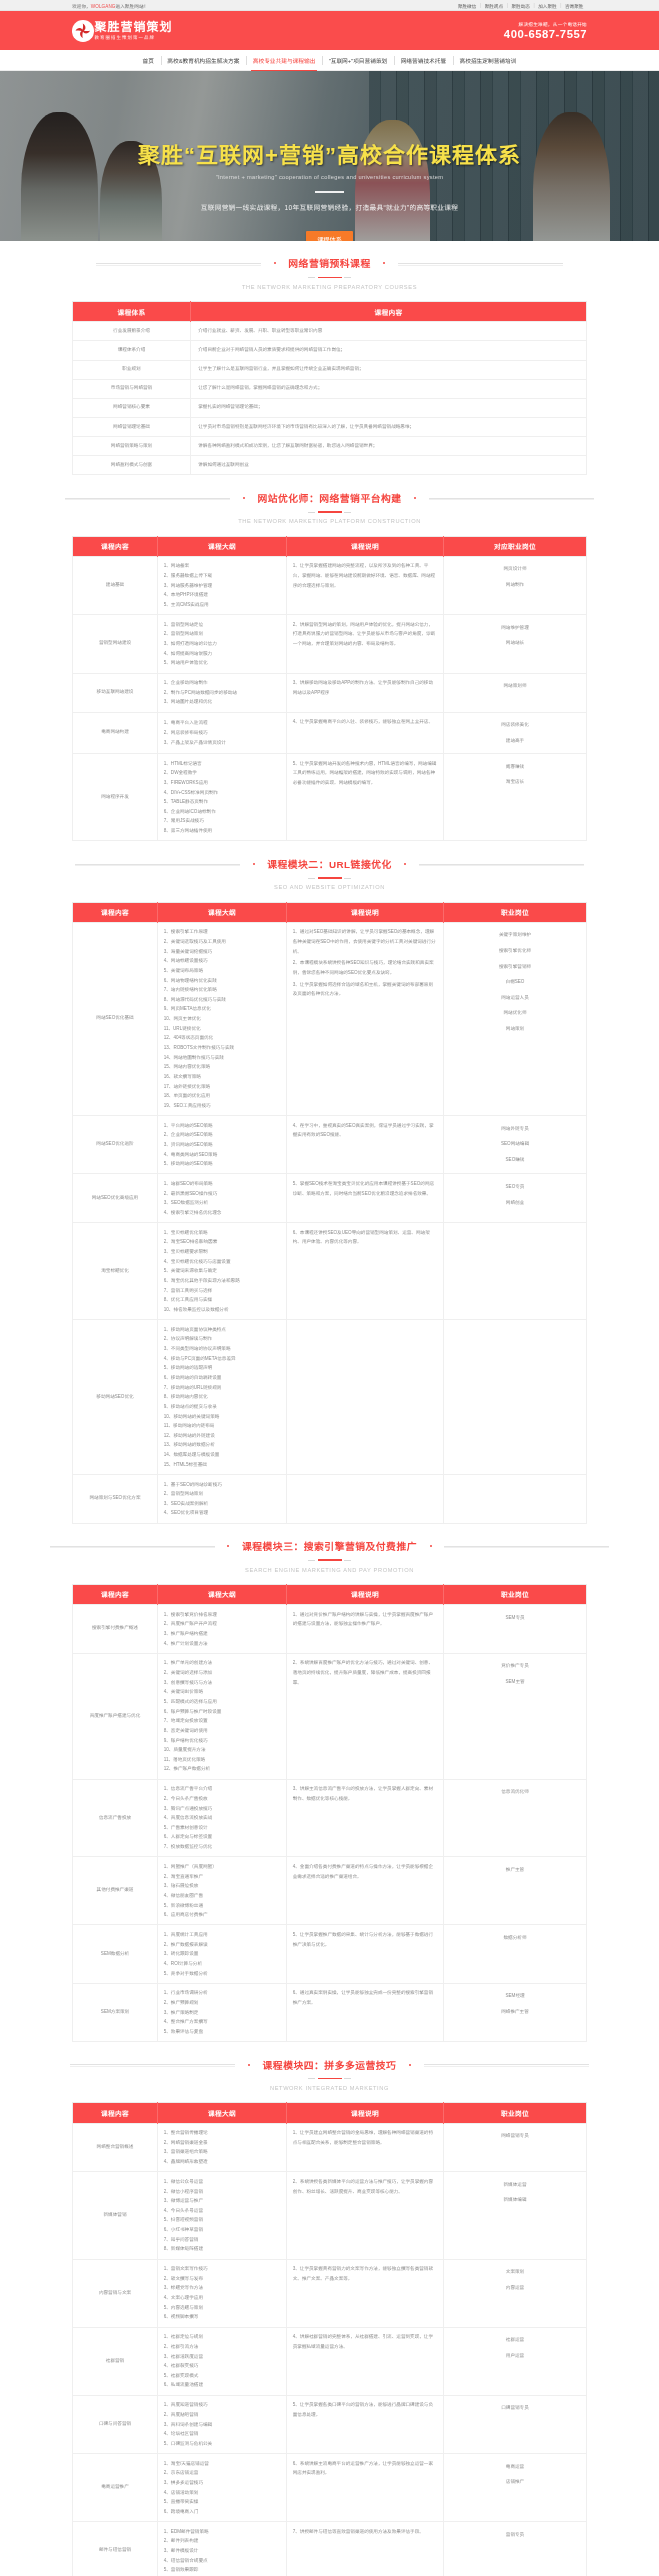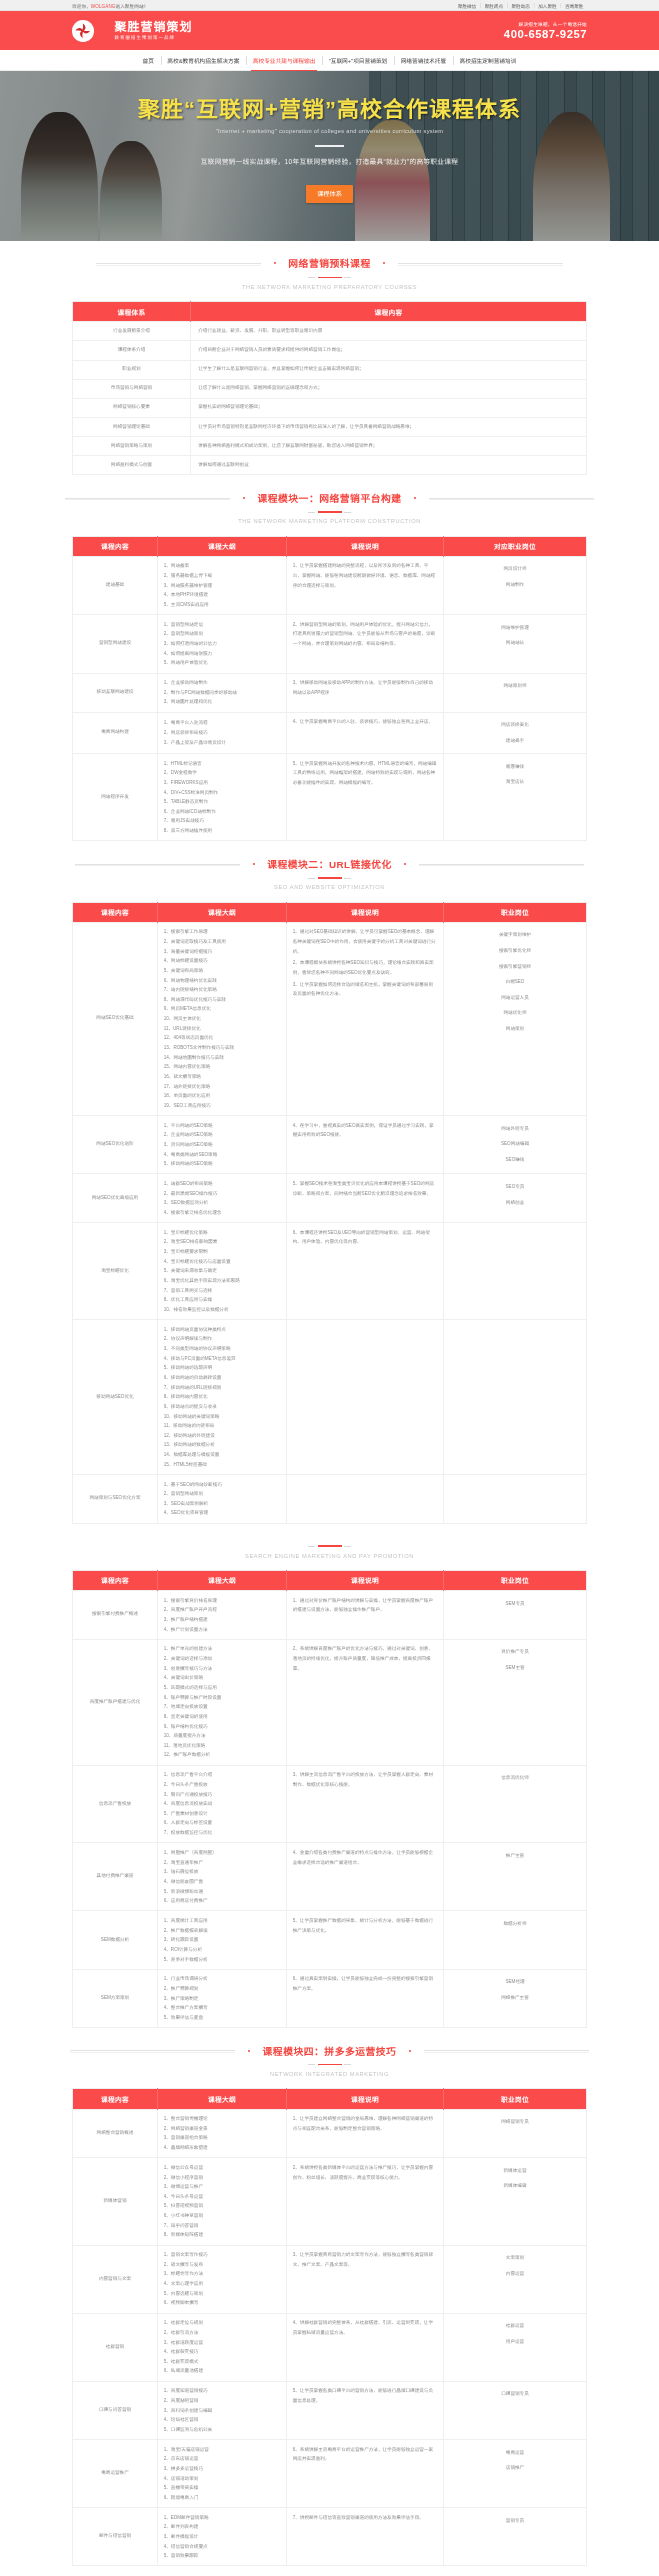--- a/index.html
+++ b/index.html
@@ -17,21 +17,21 @@
   .topbar .inner { display:flex; align-items:center; justify-content:space-between; height:11.3px; }
   .topbar .welcome { font-size:4.6px; color:#666; letter-spacing:0.1px;}
   .topbar .welcome .uname { color:#ef4b4b; }
   .topbar .links { display:flex; align-items:center; font-size:4.6px; color:#555; }
   .topbar .links a { color:#555; text-decoration:none; padding:0 3.6px; }
   .topbar .links .sep { color:#c9c9c9; }
 
   
   .header { background:#fa4c4c; height:39px; }
   .header .inner { display:flex; align-items:center; justify-content:space-between; height:39px; }
-  .brand { display:flex; align-items:center; gap:21px;justify-content:center; }
+  .brand { display:flex; align-items:center; gap:1px;justify-content:center; }
   .logo-mark {
     width:21.6px; height:21.6px; border-radius:50%; background:#fff; position:relative;
     display:flex; align-items:center; justify-content:center; flex:0 0 auto;
   }
   .logo-mark svg { display:block; }
   .brand-text { color:#fff; line-height:1; }
   .brand-title { font-size:12px; letter-spacing:1px; font-weight:bold; }
   .brand-sub { font-size:4.4px; letter-spacing:1.1px; margin-top:2.6px; opacity:.95; }
   .head-right { text-align:right; color:#fff; }
   .head-slogan { font-size:4.6px; letter-spacing:0.3px; margin-bottom:1px; }
@@ -61,21 +61,21 @@
       linear-gradient(100deg,#cfd3d2 0%,#b9bfbe 18%,#d7dad6 30%,#8c9a9d 48%,#6d7f84 60%,#566b72 72%,#3f545c 85%,#31454d 100%);
   }
   .bg-lockers { position:absolute; right:0; top:0; bottom:0; width:44%;
     background:repeating-linear-gradient(90deg,#4e6469 0px,#4e6469 11.3px,#3d5359 11.3px,#3d5359 12.4px,#5a7076 12.4px,#5a7076 27px,#35484e 27px,#35484e 28px); opacity:.85;}
   .fig { position:absolute; bottom:0; border-radius:46% 46% 0 0 / 60% 60% 0 0; }
   .fig.a { left:20.6px; width:77px; height:129px; background:linear-gradient(180deg,#2b2320 0%,#4a3a30 32%,#8e8f88 60%,#c9cfc6 100%); }
   .fig.b { left:100px; width:62px; height:100px; background:linear-gradient(180deg,#3a2e28 0%,#6b5a4d 30%,#9aa49c 62%,#cfd6cc 100%); }
   .fig.c { left:355px; width:75px; height:121px; background:linear-gradient(180deg,#b59a63 0%,#d3c49a 25%,#c86f74 52%,#e8e2dd 100%); }
   .fig.d { right:49px; width:77px; height:129px; background:linear-gradient(180deg,#4b3a2c 0%,#7e6249 28%,#a99b8c 58%,#d6d8d2 100%); }
   .banner-shade { position:absolute; inset:0; background:rgba(20,26,30,.34); }
-  .banner-content { position:relative; z-index:3; text-align:center; padding-top:20px; }
+  .banner-content { position:relative; z-index:3; text-align:center; padding-top:66px; }
   .banner-title {
     font-size:22px; font-weight:bold; color:#f7e14a; letter-spacing:1px;
     text-shadow:1px 1px 2.1px rgba(0,0,0,.55);
   }
   .banner-sub-en { font-size:5.7px; color:#e3e3e3; margin-top:5.2px; letter-spacing:0.3px; opacity:.9; }
   .banner-rule { width:29px; height:1.5px; background:#ffffff; margin:11.3px auto 9.3px; opacity:.9;}
   .banner-desc { font-size:6.7px; color:#f2f2f2; letter-spacing:0.3px; }
   .banner-btn {
     display:inline-block; margin-top:18.5px; background:#f77a28; color:#fff; font-size:6.2px;
     padding:4.6px 11.3px; border:none; border-radius:1px; box-shadow:0 1px 2.1px rgba(0,0,0,.25); cursor:pointer;
@@ -155,21 +155,21 @@
           <circle cx="17" cy="17" r="2.6" fill="#d52b2b"></circle>
         </svg>
       </div>
       <div class="brand-text">
         <div class="brand-title">聚胜营销策划</div>
         <div class="brand-sub">教育圈招生策划第一品牌</div>
       </div>
     </div>
     <div class="head-right">
       <div class="head-slogan">解决招生难题，从一个电话开始</div>
-      <div class="head-phone">400-6587-9257</div>
+      <div class="head-phone">400-6587-7557</div>
     </div>
   </div>
 </div>
 
 <div class="nav wrap">
   <div class="inner">
       <a href="#" class="nav-item">首页</a>
       <a href="#" class="nav-item">高校&amp;教育机构招生解决方案</a>
       <a href="#" class="nav-item active">高校专业共建与课程输出</a>
       <a href="#" class="nav-item">"互联网+"项目营销策划</a>
@@ -255,21 +255,21 @@
             <td class="c-body">讲解如何通过互联网创业</td>
           </tr>
         </tbody>
       </table>
     </div>
     <div class="section wrap">
       <div class="sec-head">
         <div class="sec-title-row">
           <div class="sec-line"></div>
           <span class="sec-dot"></span>
-          <div class="sec-title">课程模块一：网络营销平台构建</div>
+          <div class="sec-title">网站优化师：网络营销平台构建</div>
           <span class="sec-dot"></span>
           <div class="sec-line"></div>
         </div>
         <div class="sec-minirule"></div>
         <div class="sec-en">THE NETWORK MARKETING PLATFORM CONSTRUCTION</div>
       </div>
       <table class="course">
         <colgroup>
           <col style="width:85px">
           <col style="width:129px">
@@ -564,20 +564,27 @@
             <td class="c-desc">
               <ul class="pl"></ul>
             </td>
             <td class="c-job"></td>
           </tr>
         </tbody>
       </table>
     </div>
     <div class="section wrap">
       <div class="sec-head">
+        <div class="sec-title-row">
+          <div class="sec-line"></div>
+          <span class="sec-dot"></span>
+          <div class="sec-title">课程模块三：搜索引擎营销及付费推广</div>
+          <span class="sec-dot"></span>
+          <div class="sec-line"></div>
+        </div>
         <div class="sec-minirule"></div>
         <div class="sec-en">SEARCH ENGINE MARKETING AND PAY PROMOTION</div>
       </div>
       <table class="course">
         <colgroup>
           <col style="width:85px">
           <col style="width:129px">
           <col style="width:157px">
           <col>
         </colgroup>

